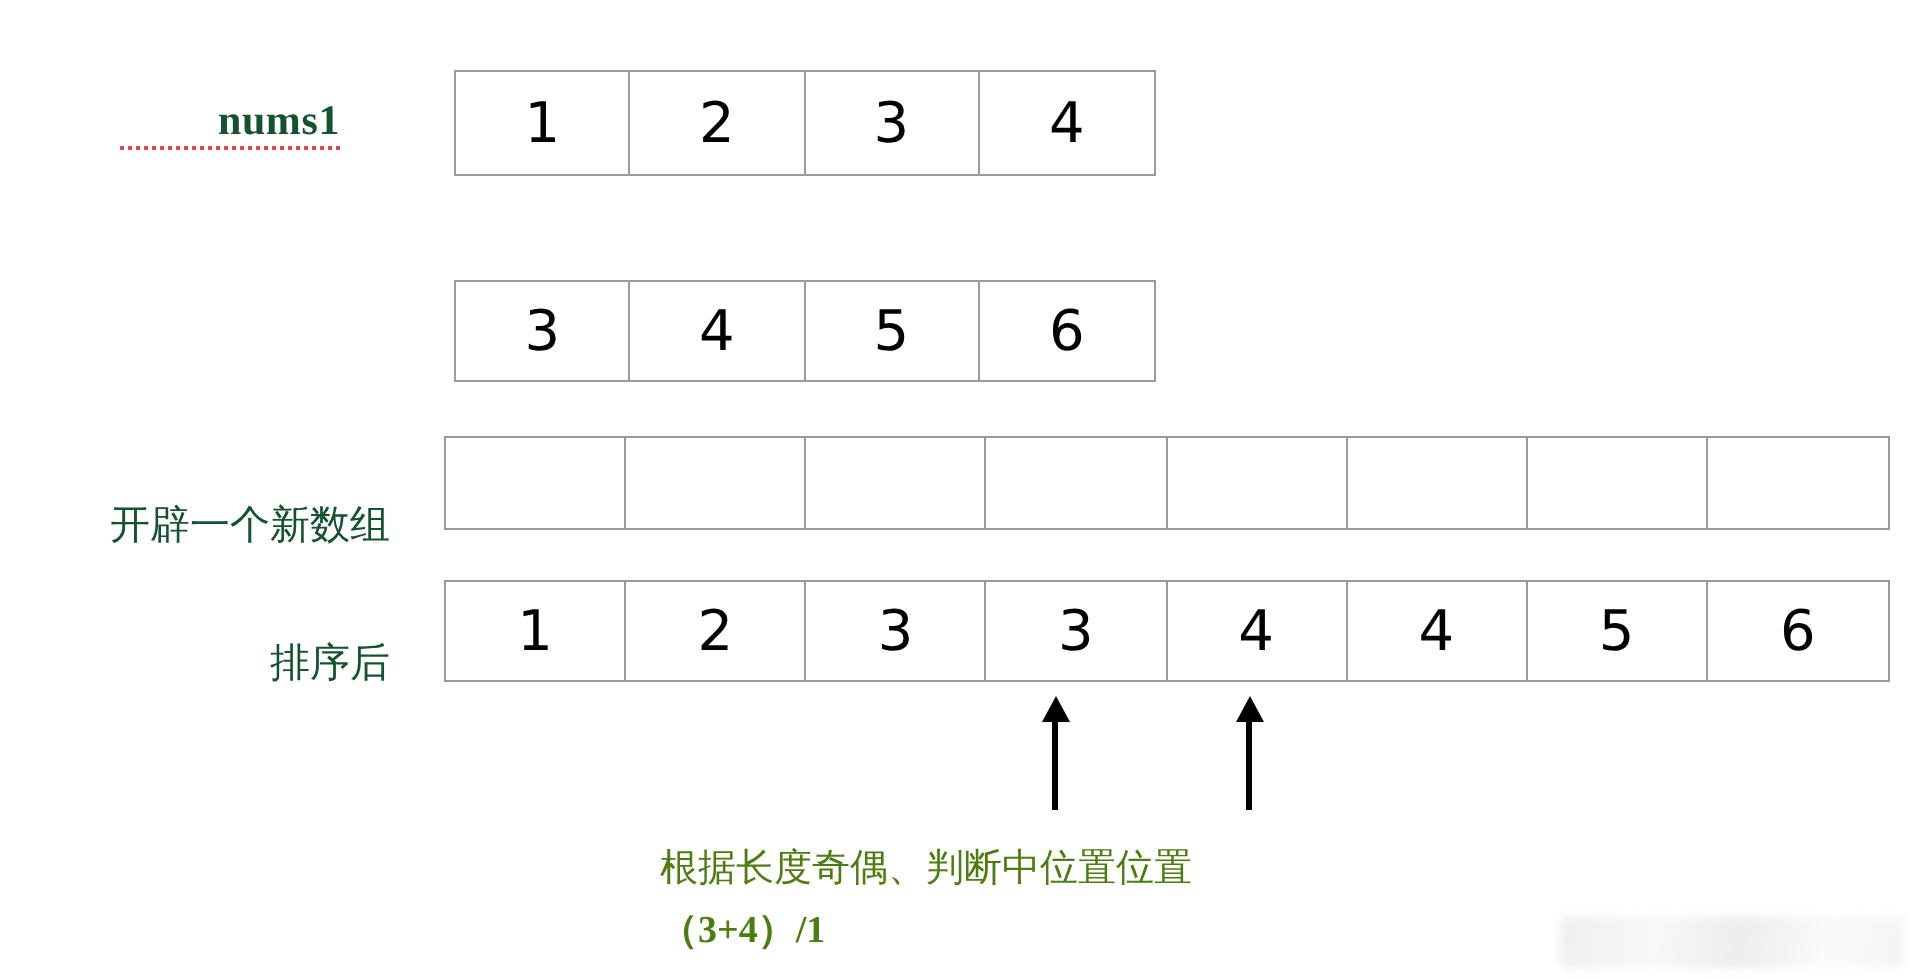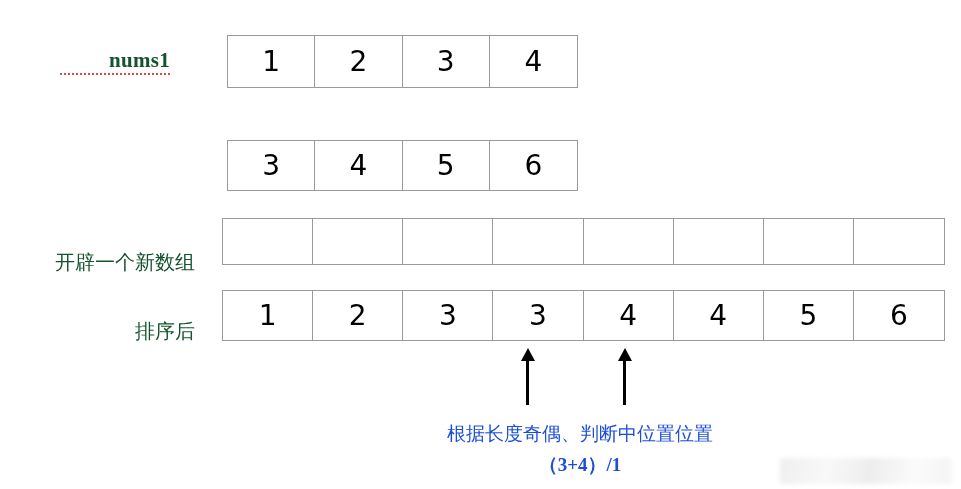--- a/index.html
+++ b/index.html
@@ -81,23 +81,22 @@
     width: 0;
     height: 0;
     border-left: 7px solid transparent;
     border-right: 7px solid transparent;
     border-bottom: 13px solid #000000;
   }
 
   
   .caption {
     position: absolute;
-    text-align: center;
     white-space: nowrap;
-    color: #1d4ed8;
+    color: #4d7c0f;
     font-family: "DejaVu Sans", "Liberation Sans", sans-serif;
   }
   .caption-line1 { font-size: 19px; }
   .caption-line2 {
     font-size: 19px;
     font-family: "Liberation Serif", "DejaVu Serif", serif;
     font-weight: 600;
   }
 
   

